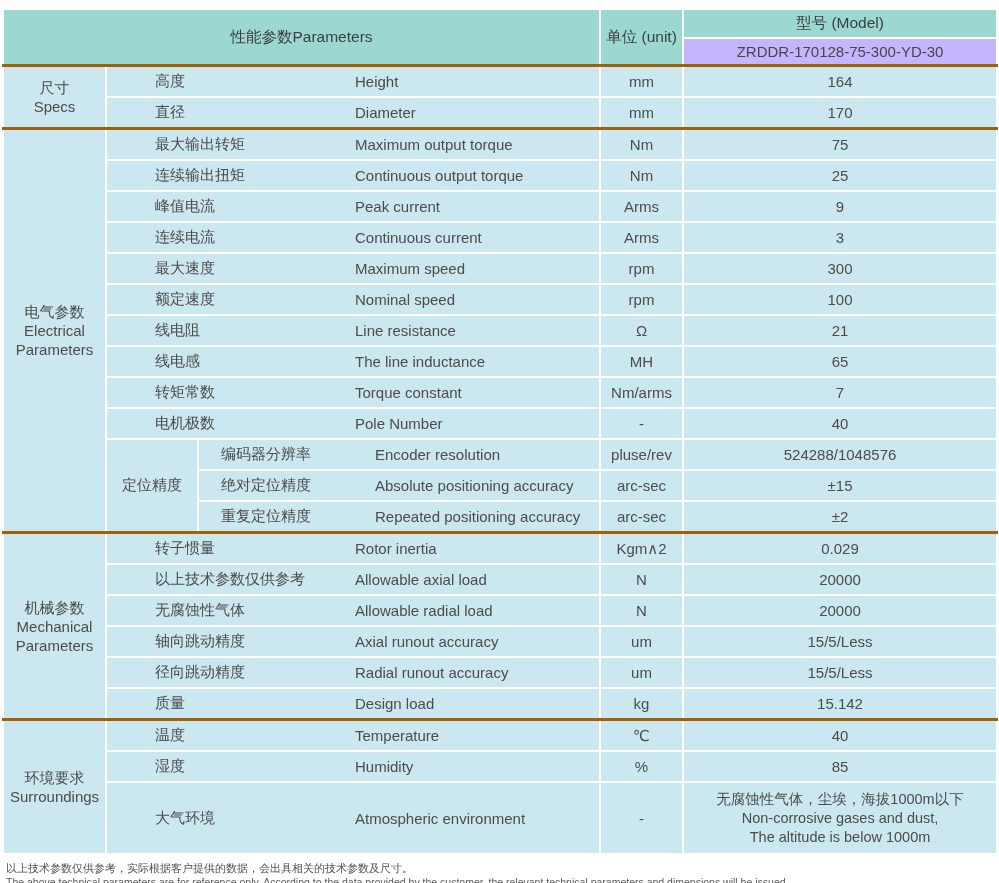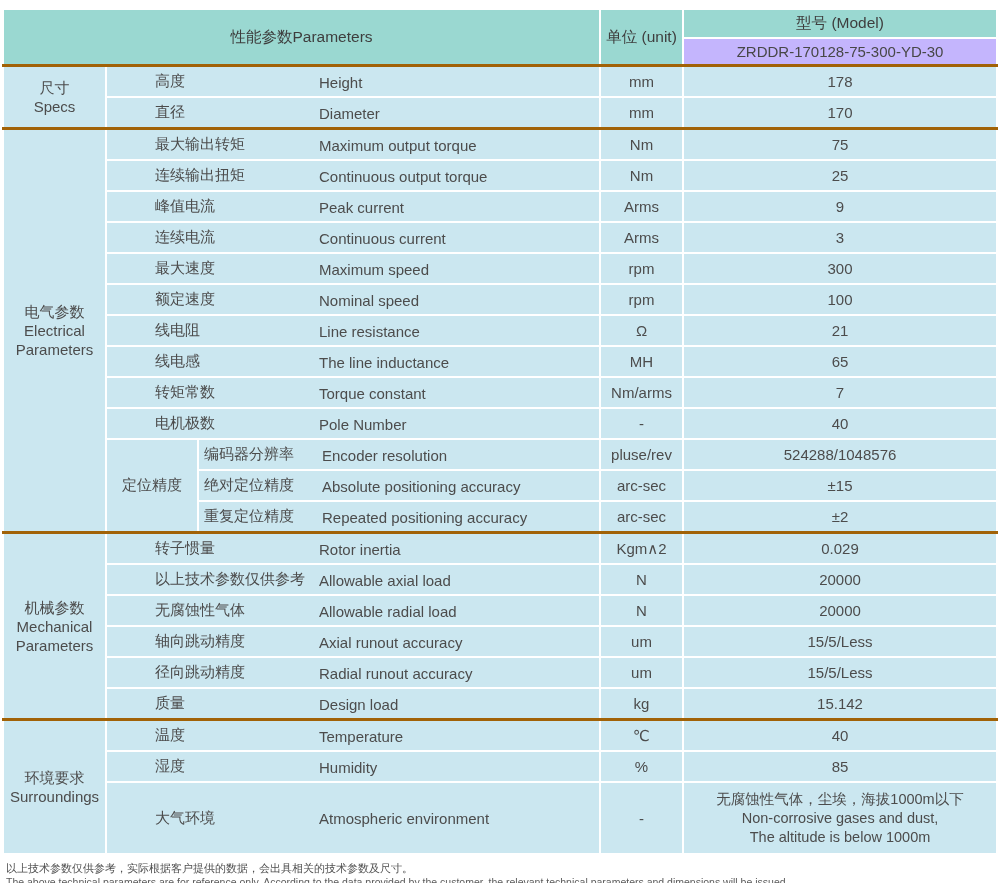--- a/index.html
+++ b/index.html
@@ -15,23 +15,23 @@
     font-size:15px; font-weight:normal; color:#4c4c4c;
     height:29px; padding:0; overflow:hidden;
   }
   tr.hdr-top th { background:#9ad8d1; color:#3e3e3e; font-size:15.5px; height:27px; text-align:center; }
   tr.model-row td { background:#c4b5fd; text-align:center; height:25px; color:#474747; }
   td.group { text-align:center; line-height:19px; }
   td.subgroup { text-align:center; }
   td.unit, td.value { text-align:center; }
   td.param { text-align:left; padding-left:48px; }
   td.param .cn { display:inline-block; width:164px; vertical-align:middle; }
-  td.param .en { vertical-align:middle; }
+  td.param .en { vertical-align:middle;margin-left:36px; }
   td.sub-param { padding-left:5px; }
-  td.sub-param .cn { width:118px; }
+  td.sub-param .cn { width:118px;margin-left:17px; }
   tr.gstart > td { border-top:3px solid #a16207; }
   tr.atmos td { height:70px; }
   td.value.multiline { white-space:pre-line; line-height:19px; font-size:14.5px;text-align:center; }
   .footer { padding:6px 0 0 4px; line-height:14px; }
   .f-cn { font-size:11px; color:#4f4f4f; }
   .f-en { font-size:10.5px; color:#5c5c5c; }
 </style>
 </head>
 <body>
 
@@ -55,21 +55,21 @@
       <td>ZRDDR-170128-75-300-YD-30</td>
     </tr>
 
     <tr class="gstart">
       <td class="group" rowspan="2">
         <div>尺寸</div>
         <div>Specs</div>
       </td>
       <td class="param" colspan="2"><span class="cn">高度</span><span class="en">Height</span></td>
       <td class="unit">mm</td>
-      <td class="value">178</td>
+      <td class="value">164</td>
     </tr>
     <tr>
       <td class="param" colspan="2"><span class="cn">直径</span><span class="en">Diameter</span></td>
       <td class="unit">mm</td>
       <td class="value">170</td>
     </tr>
 
     <tr class="gstart">
       <td class="group" rowspan="13">
         <div>电气参数</div>

